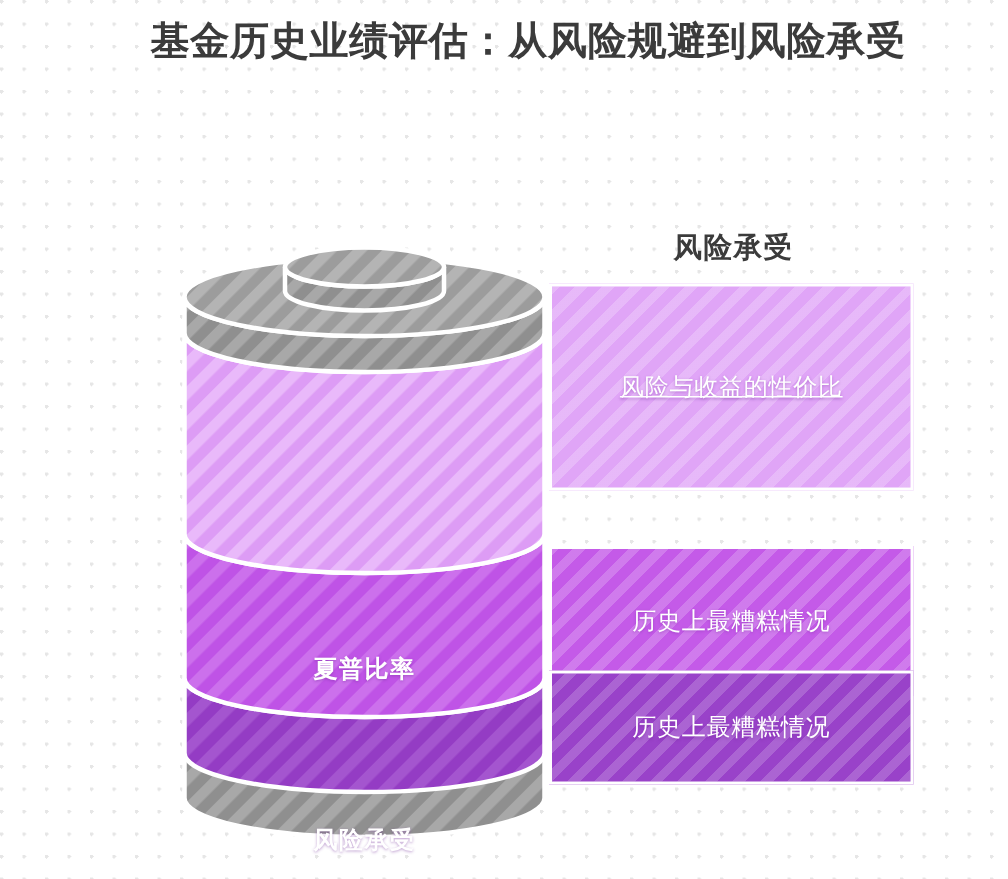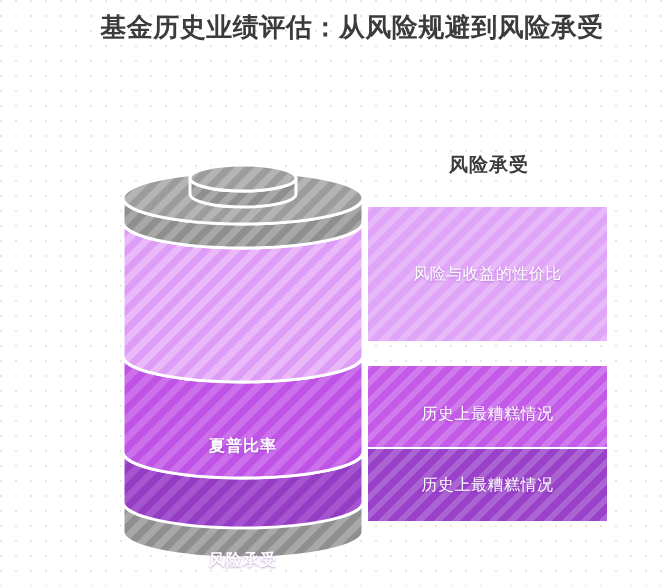--- a/index.html
+++ b/index.html
@@ -90,30 +90,31 @@
     box-sizing: border-box;
     display: flex;
     align-items: center;
     justify-content: center;
     color: #ffffff;
     font-size: 16px;
     text-shadow: 0 1px 2px rgba(110, 40, 150, 0.40);
     letter-spacing: 0.5px;
   }
   .box-1 {
-    top: 205px;
+    top: 189px;
     height: 138px;
     background-color: #e0a5f7;
     background-image: repeating-linear-gradient(
       -45deg,
       rgba(255,255,255,0.22) 0px,
       rgba(255,255,255,0.22) 6px,
       rgba(255,255,255,0) 6px,
       rgba(255,255,255,0) 13px
     );
+    text-decoration: underline;
   }
   .box-2 {
     top: 364px;
     height: 100px;
     background-color: #c45ae8;
     background-image: repeating-linear-gradient(
       -45deg,
       rgba(255,255,255,0.20) 0px,
       rgba(255,255,255,0.20) 6px,
       rgba(255,255,255,0) 6px,

